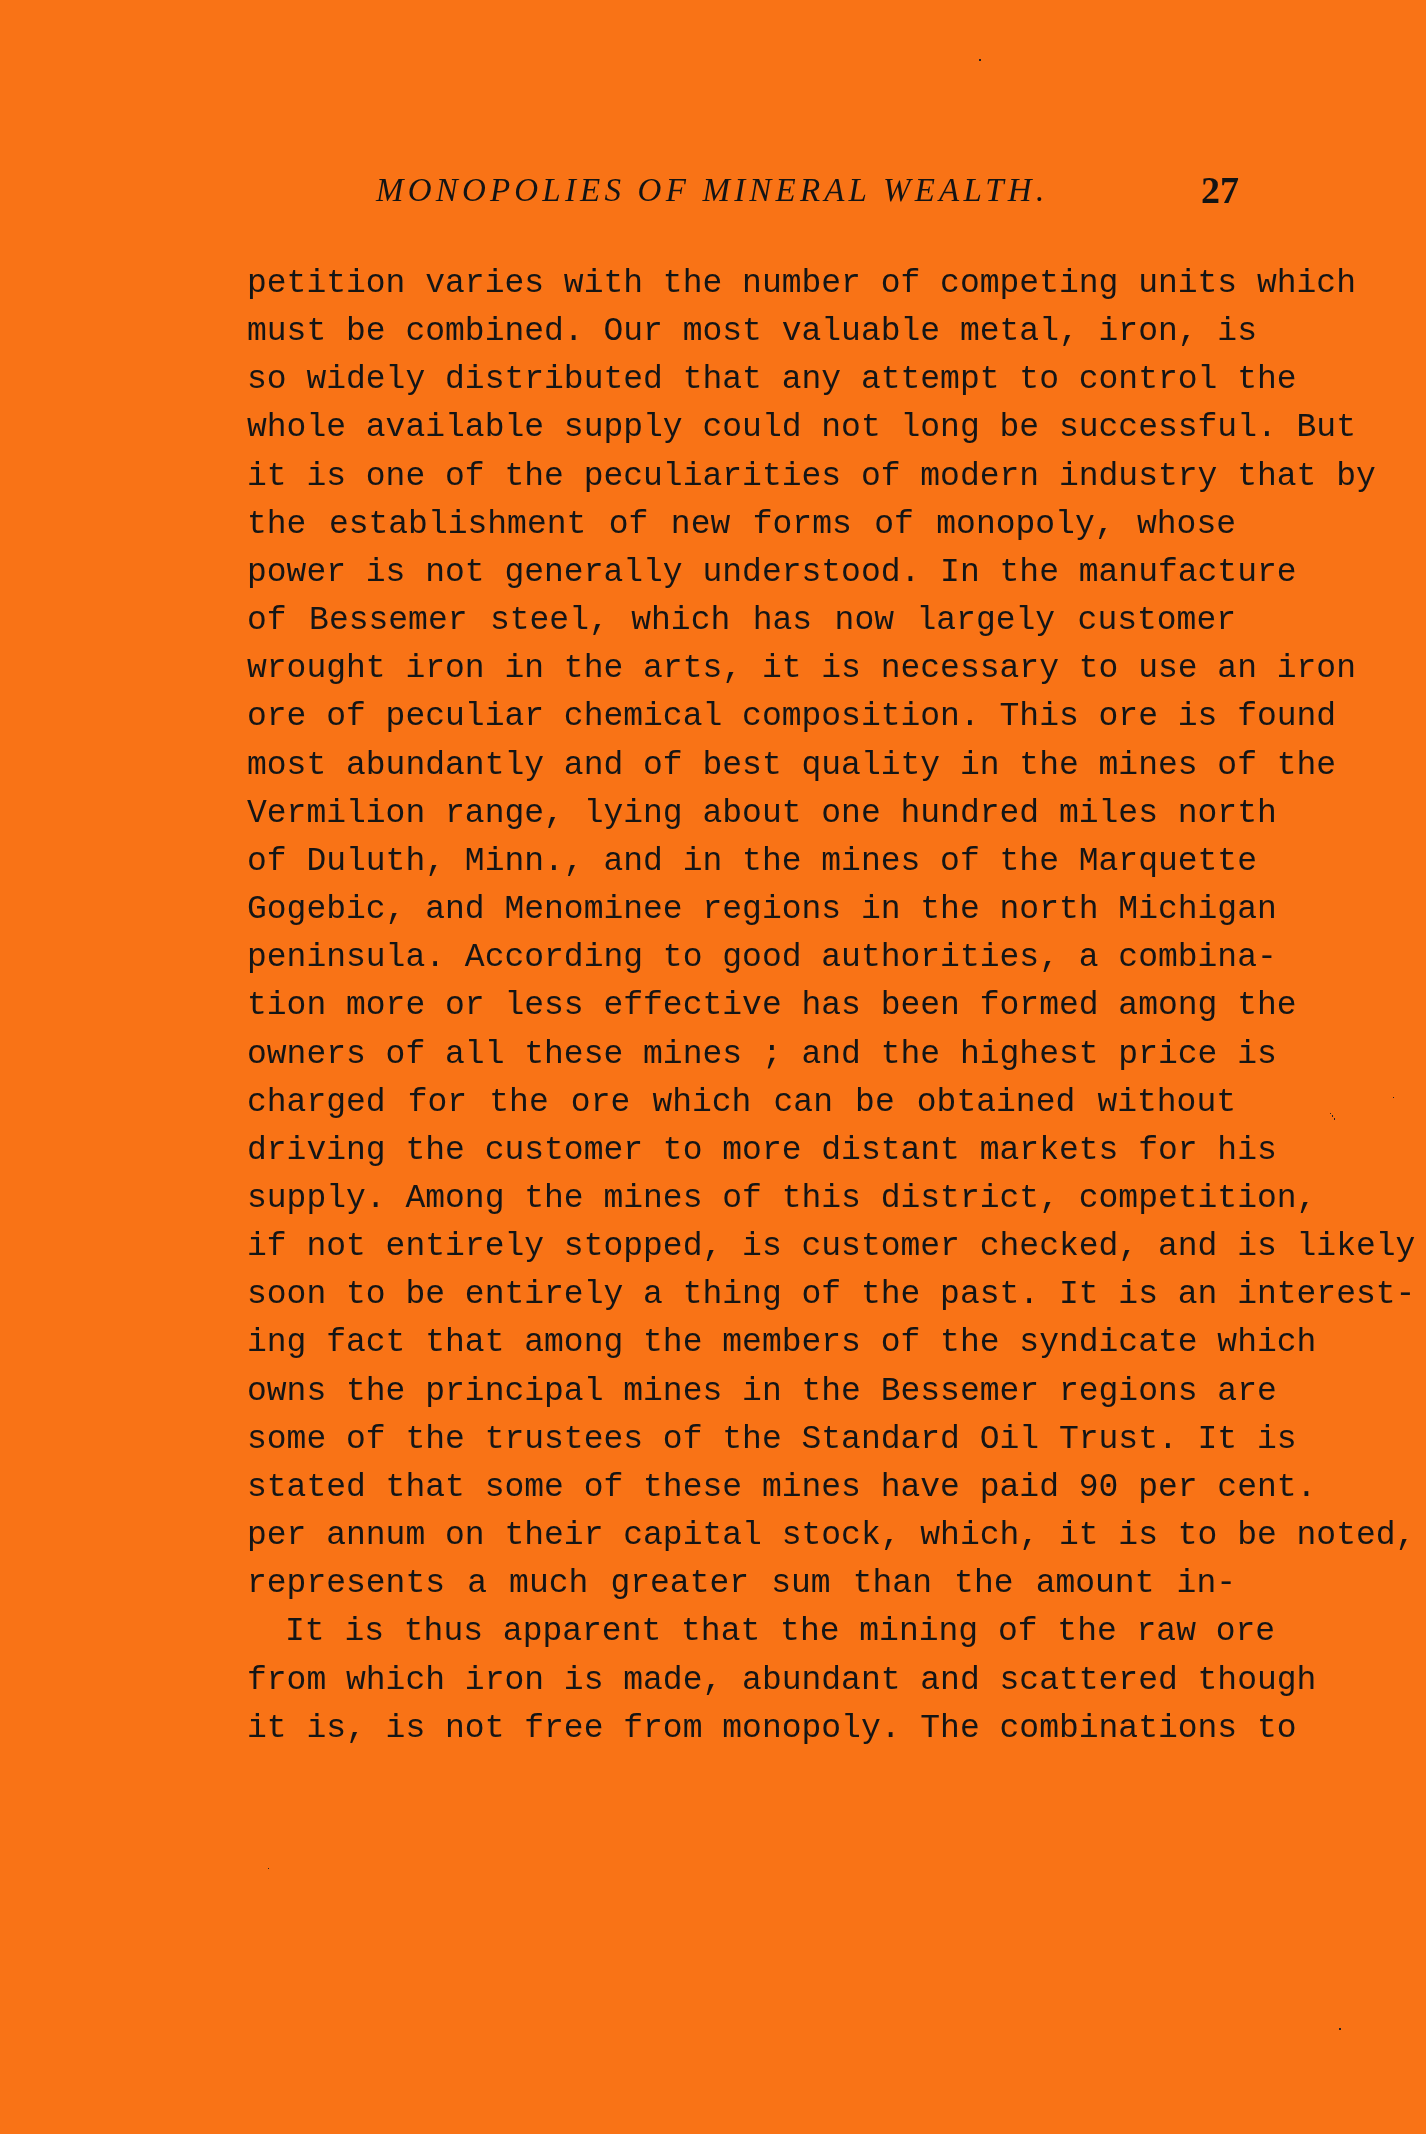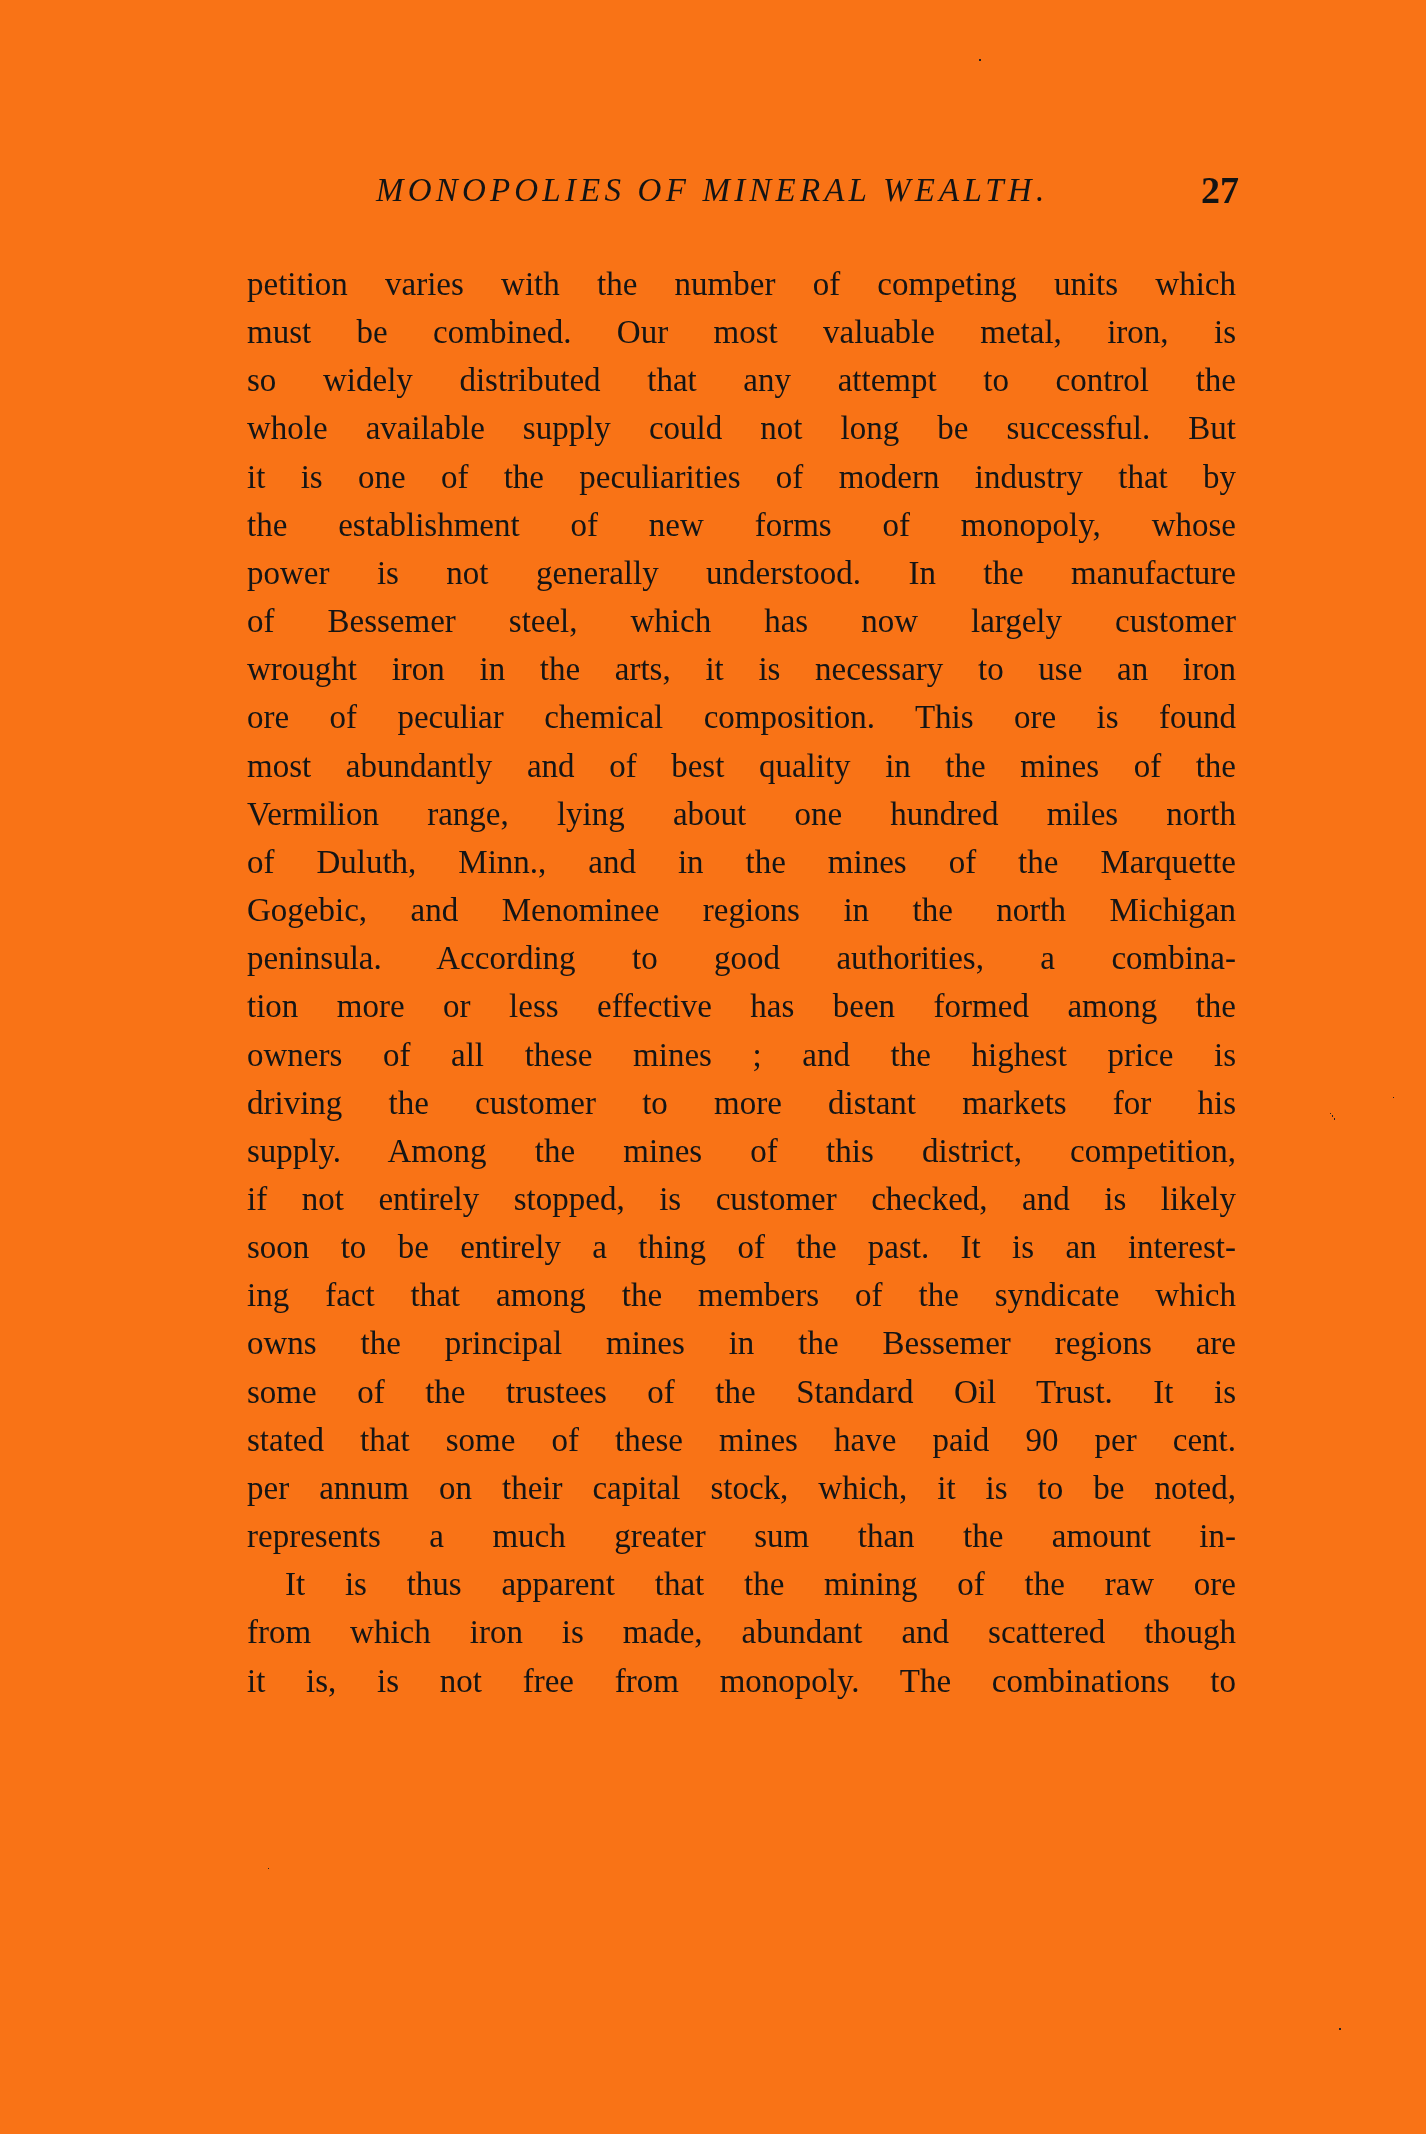--- a/index.html
+++ b/index.html
@@ -46,21 +46,21 @@
     font-size: 38px;
     line-height: 40px;
     text-align: right;
     color: #141414;
   }
   .body-text {
     position: absolute;
     left: 247px;
     top: 260px;
     width: 989px;
-    font-family: Liberation Serif, serif;
+    font-family: Liberation Mono, monospace;
     font-size: 33px;
     color: #151515;
   }
   .line {
     height: 48.16px;
     line-height: 48.16px;
     text-align: justify;
     text-align-last: justify;
     white-space: nowrap;
     overflow: visible;
@@ -97,20 +97,21 @@
       <div class="line">of Bessemer steel, which has now largely customer</div>
       <div class="line">wrought iron in the arts, it is necessary to use an iron</div>
       <div class="line">ore of peculiar chemical composition. This ore is found</div>
       <div class="line">most abundantly and of best quality in the mines of the</div>
       <div class="line">Vermilion range, lying about one hundred miles north</div>
       <div class="line">of Duluth, Minn., and in the mines of the Marquette</div>
       <div class="line">Gogebic, and Menominee regions in the north Michigan</div>
       <div class="line">peninsula. According to good authorities, a combina-</div>
       <div class="line">tion more or less effective has been formed among the</div>
       <div class="line">owners of all these mines ; and the highest price is</div>
+      <div class="line">charged for the ore which can be obtained without</div>
       <div class="line">driving the customer to more distant markets for his</div>
       <div class="line">supply. Among the mines of this district, competition,</div>
       <div class="line">if not entirely stopped, is customer checked, and is likely</div>
       <div class="line">soon to be entirely a thing of the past. It is an interest-</div>
       <div class="line">ing fact that among the members of the syndicate which</div>
       <div class="line">owns the principal mines in the Bessemer regions are</div>
       <div class="line">some of the trustees of the Standard Oil Trust. It is</div>
       <div class="line">stated that some of these mines have paid 90 per cent.</div>
       <div class="line">per annum on their capital stock, which, it is to be noted,</div>
       <div class="line">represents a much greater sum than the amount in-</div>

